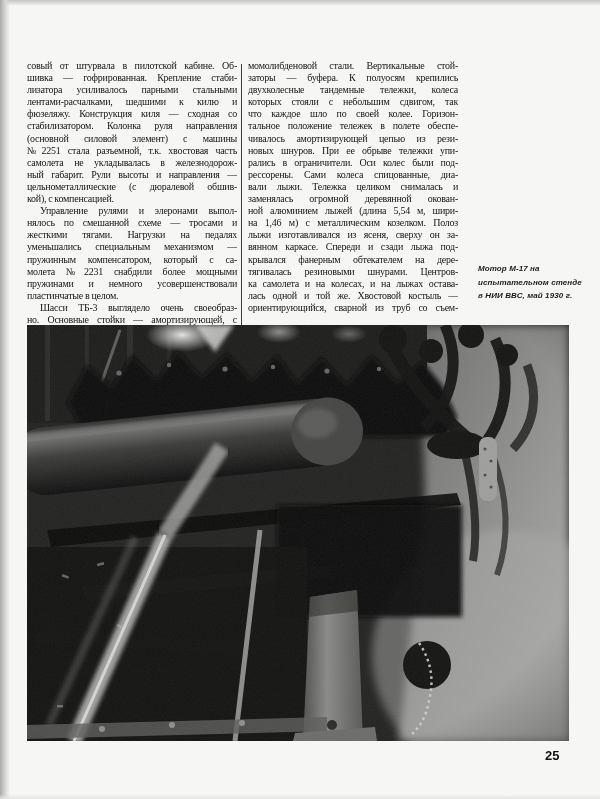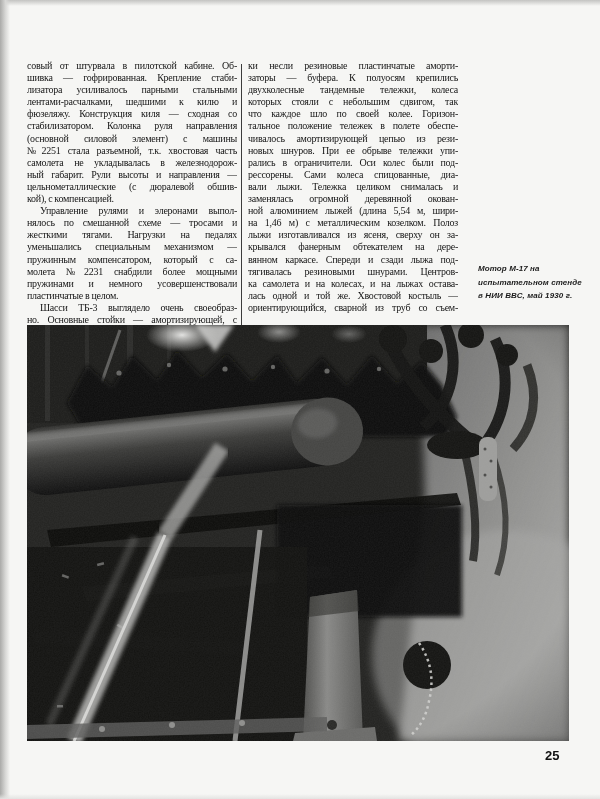--- a/index.html
+++ b/index.html
@@ -75,37 +75,37 @@
       <div class="line">пружинным компенсатором, который с са-</div>
       <div class="line">молета №2231 снабдили более мощными</div>
       <div class="line">пружинами и немного усовершенствовали</div>
       <div class="line end">пластинчатые в целом.</div>
       <div class="line indent">Шасси ТБ-3 выглядело очень своеобраз-</div>
       <div class="line">но. Основные стойки — амортизирующей, с</div>
       <div class="line">дюралевыми подкосами и полуосями из хро-</div>
     </div>
   <div class="col-rule"></div>
   <div class="col col-right">
-      <div class="line">ки несли резиновые пластинчатые аморти-</div>
+      <div class="line">момолибденовой стали. Вертикальные стой-</div>
       <div class="line">заторы — буфера. К полуосям крепились</div>
       <div class="line">двухколесные тандемные тележки, колеса</div>
       <div class="line">которых стояли с небольшим сдвигом, так</div>
       <div class="line">что каждое шло по своей колее. Горизон-</div>
       <div class="line">тальное положение тележек в полете обеспе-</div>
       <div class="line">чивалось амортизирующей цепью из рези-</div>
       <div class="line">новых шнуров. При ее обрыве тележки упи-</div>
       <div class="line">рались в ограничители. Оси колес были под-</div>
       <div class="line">рессорены. Сами колеса спицованные, диа-</div>
       <div class="line">вали лыжи. Тележка целиком снималась и</div>
       <div class="line">заменялась огромной деревянной окован-</div>
       <div class="line">ной алюминием лыжей (длина 5,54 м, шири-</div>
       <div class="line">на 1,46 м) с металлическим козелком. Полоз</div>
       <div class="line">лыжи изготавливался из ясеня, сверху он за-</div>
+      <div class="line">вянном каркасе. Спереди и сзади лыжа под-</div>
       <div class="line">крывался фанерным обтекателем на дере-</div>
-      <div class="line">вянном каркасе. Спереди и сзади лыжа под-</div>
       <div class="line">тягивалась резиновыми шнурами. Центров-</div>
       <div class="line">ка самолета и на колесах, и на лыжах остава-</div>
       <div class="line">лась одной и той же. Хвостовой костыль —</div>
       <div class="line">ориентирующийся, сварной из труб со съем-</div>
     </div>
 </div>
 
 <div class="caption" style="color: rgb(27, 27, 27);">
     <div class="cap-line">Мотор М-17 на</div>
     <div class="cap-line">испытательном стенде</div>

